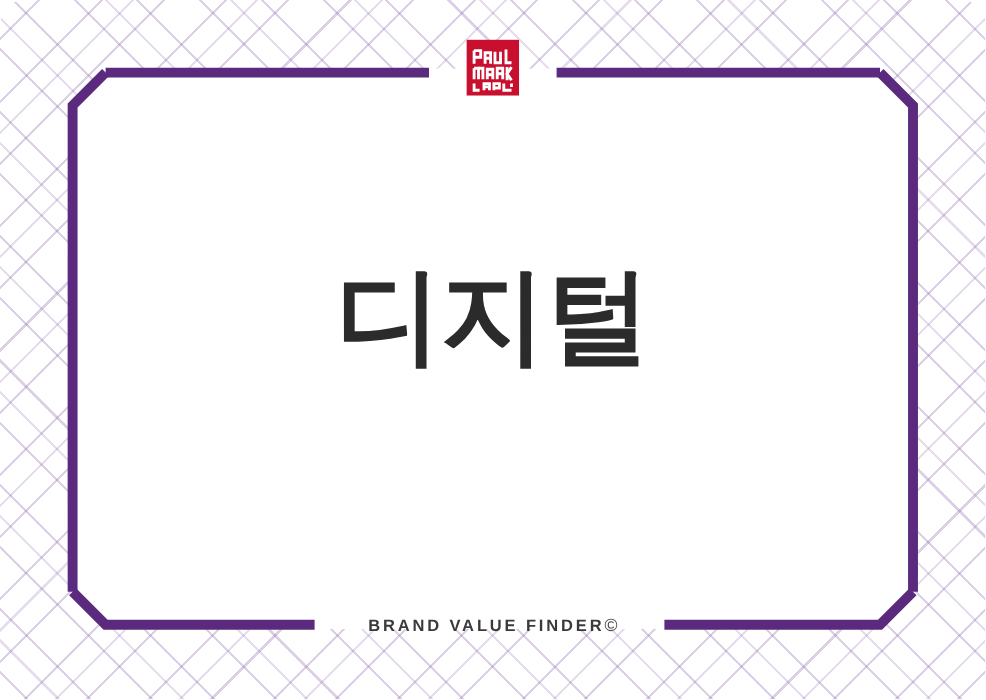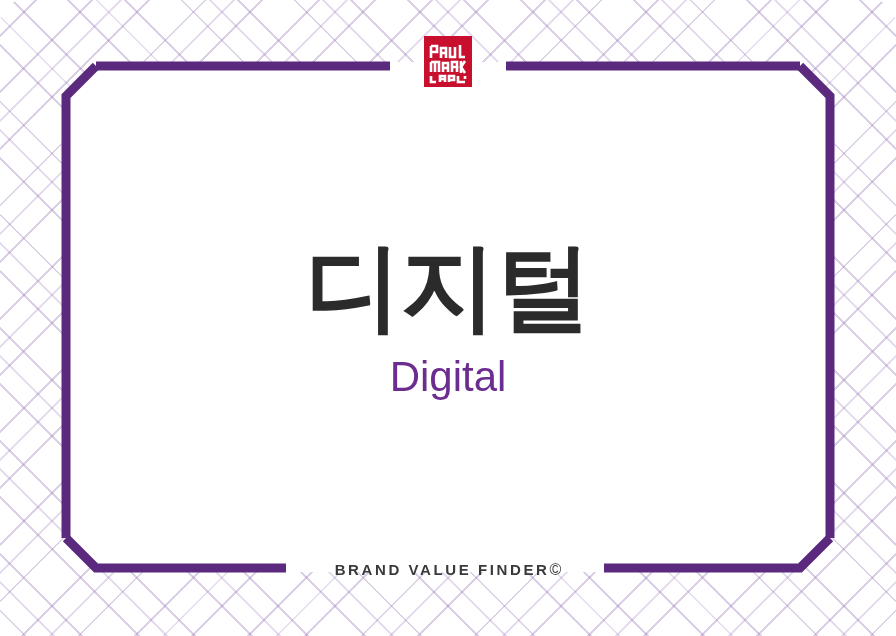--- a/index.html
+++ b/index.html
@@ -204,19 +204,18 @@
       <path d="M 16 46 L 16 40 L 21 40 L 21 46"></path>
       <path d="M 16 43 L 21 43"></path>
       <path d="M 25 46 L 25 40 L 30 40 L 30 44 L 25 44"></path>
       <path d="M 34 40 L 34 46 L 41 46"></path>
       <path d="M 41 40 L 41 43"></path>
     </g>
   </svg>
 
   <div class="text-block">
     <div class="title-ko">디지털</div>
-    <div class="title-en">Digital</div>
     <div class="footer-text">
       <span>BRAND VALUE FINDER</span><span class="copyright-mark">©</span>
     </div>
   </div>
 
 </div>
 
 </body></html>

